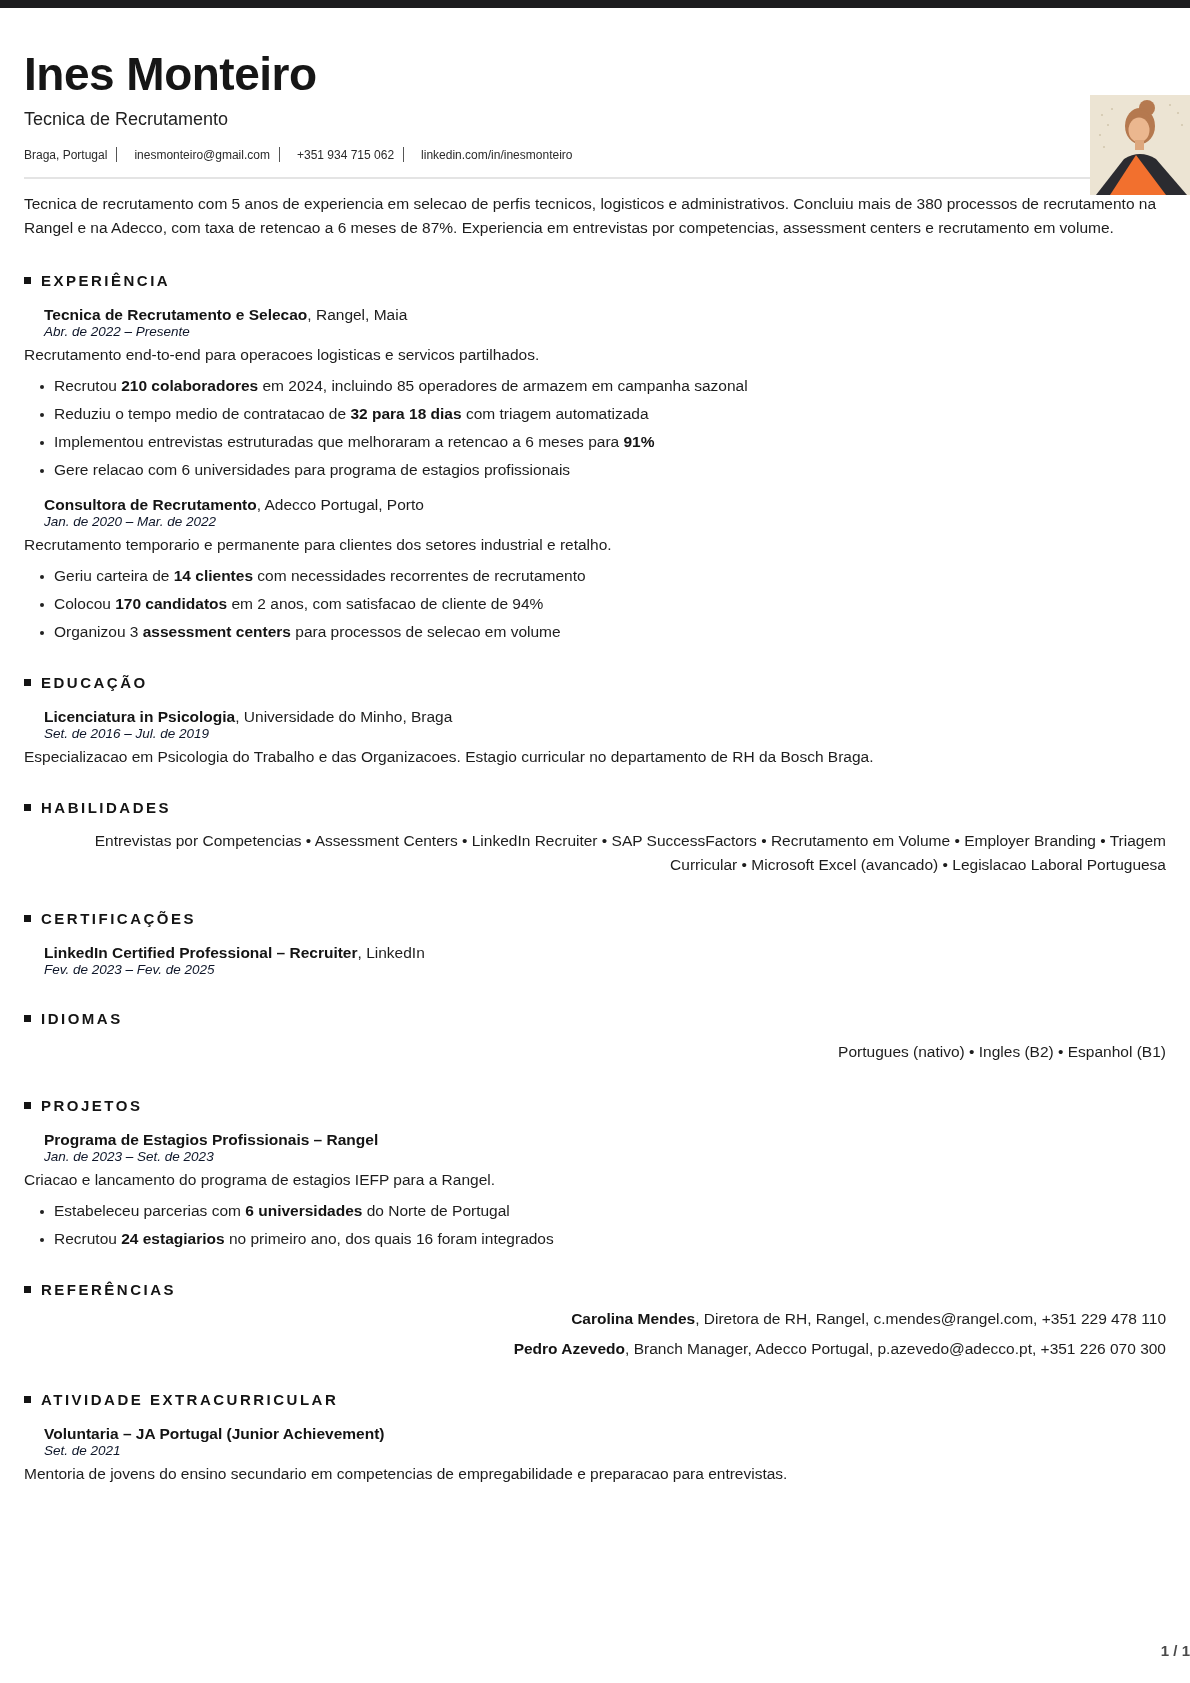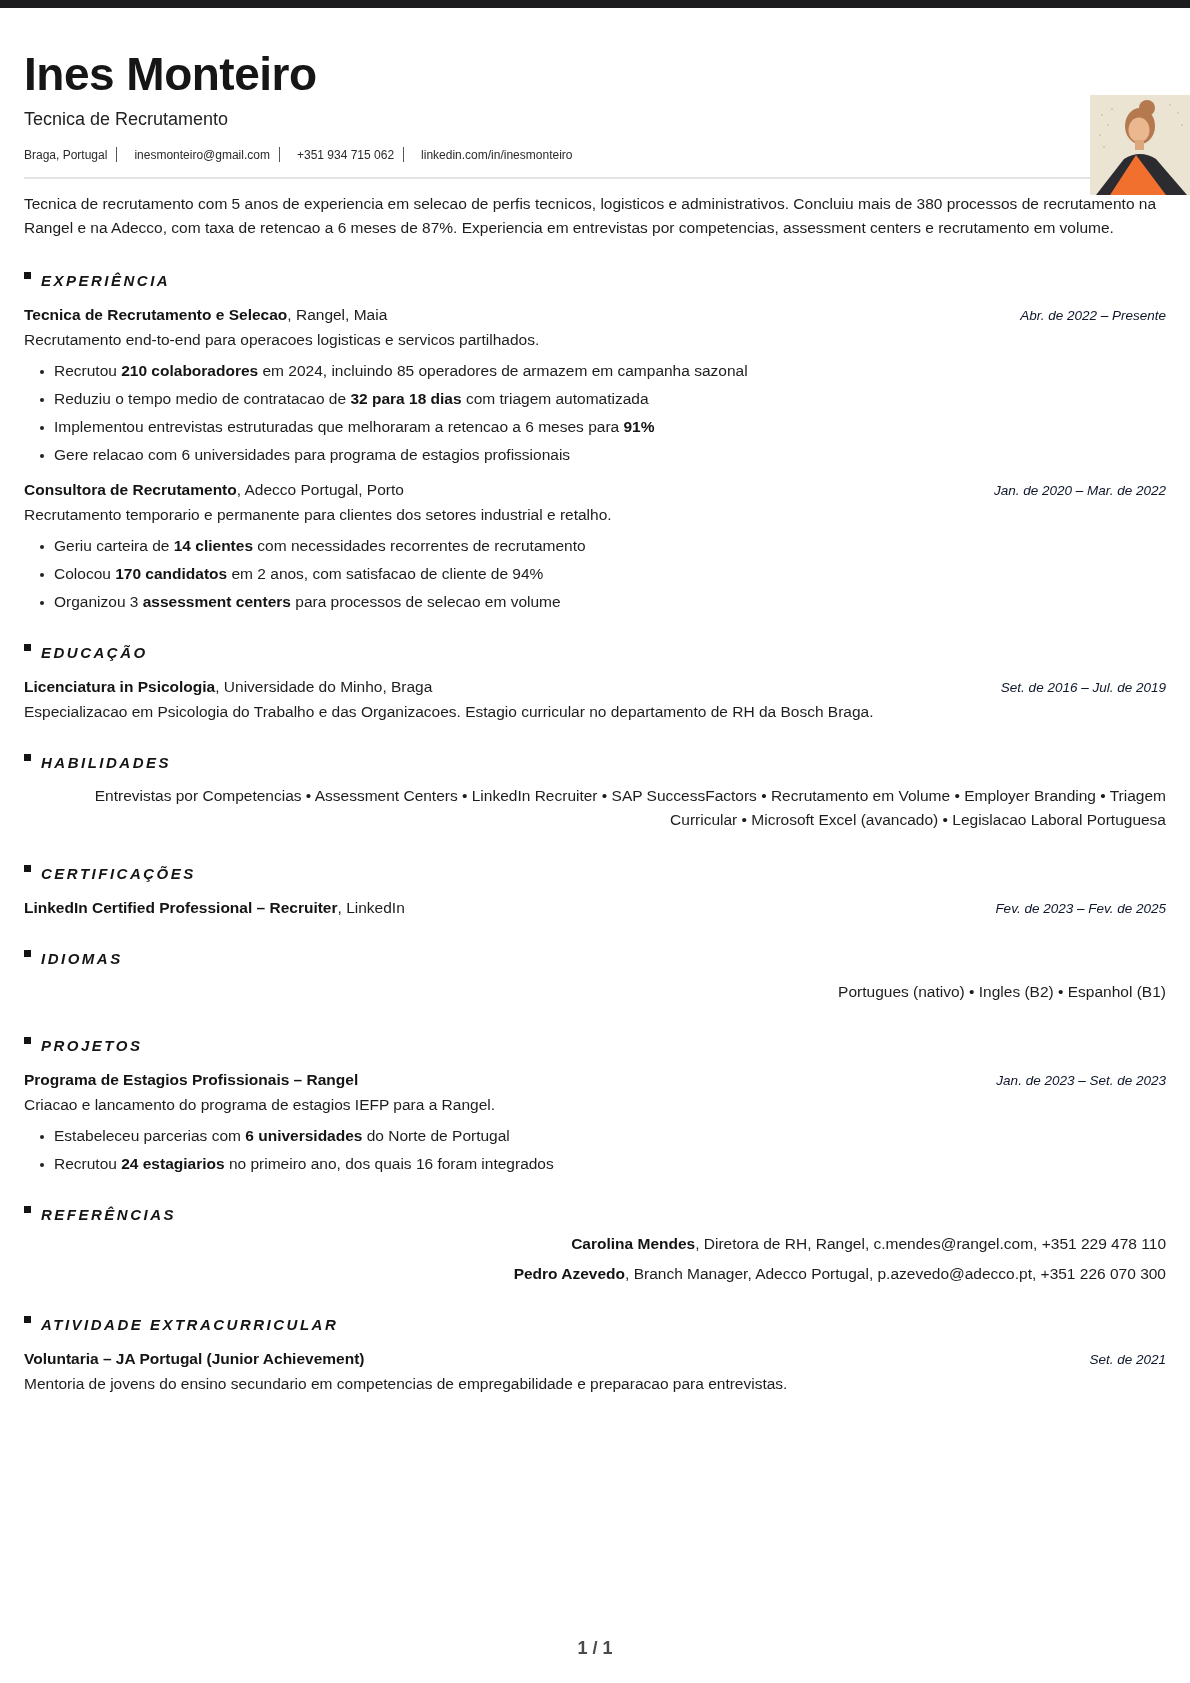--- a/index.html
+++ b/index.html
@@ -22,29 +22,30 @@
   .contact-line {
     display: flex; align-items: center;
     font-size: 12px; color: #2a2a2a; margin: 17px 0 12px;
   }
   .sep { display: inline-block; width: 1px; height: 15px; background: #555; margin: 0 17px 0 9px; }
   .divider { height: 2px; background: #e4e4e4; border: none; margin: 15px 0 0; }
 
   .summary { font-size: 15.5px; line-height: 1.5; margin: 13px 0 0; color: #1d1d1d; }
 
   .sec-h {
-    display: flex; gap: 10px;
+    display: flex; align-items: center; gap: 10px;
     font-size: 15px; font-weight: 700; letter-spacing: 2.5px;
-    color: #141414; margin: 33px 0 0; font-style: italic;
+    color: #141414; margin: 33px 0 0;
   }
   .sq { width: 7px; height: 7px; background: #141414; flex: 0 0 auto; }
 
   .entry-head {
     display: flex; justify-content: space-between; align-items: baseline;
     margin: 17px 0 0;
+    flex-direction: column;
   }
   .entry-title { font-size: 15.5px; margin: 0; color: #1d1d1d; }
   .entry-title b, .blist b, .ref-line b { font-weight: 700; color: #141414; }
   .entry-date {
     font-size: 13.5px; font-style: italic; color: #0f172a;
     margin: 0 0 0 20px; white-space: nowrap; flex: 0 0 auto;
   }
   .entry-desc { font-size: 15.5px; margin: 7px 0 0; color: #1d1d1d; }
 
   .blist { list-style: none; margin: 13px 0 0; padding: 0 0 0 30px; }
@@ -57,21 +58,21 @@
   .inline-list { font-size: 15.5px; line-height: 1.55; margin: 13px 0 0; color: #1d1d1d; text-align: right; }
   .ref-line { font-size: 15.5px; margin: 12px 0 0; color: #1d1d1d; text-align: right; }
 
   .photo {
     position: absolute; top: 45px; right: 0;
     width: 100px; height: 100px; overflow: hidden;
   }
 
   .page-footer {
     position: absolute; bottom: 24px; left: 0; right: 0;
-    text-align: center; font-size: 18px; font-weight: 700; color: #4a4a4a;
+    text-align: right; font-size: 15px; font-weight: 700; color: #4a4a4a;
   }
 </style>
 </head>
 <body>
 
 <div class="top-bar"></div>
 
 <div class="content">
 
   <header>

